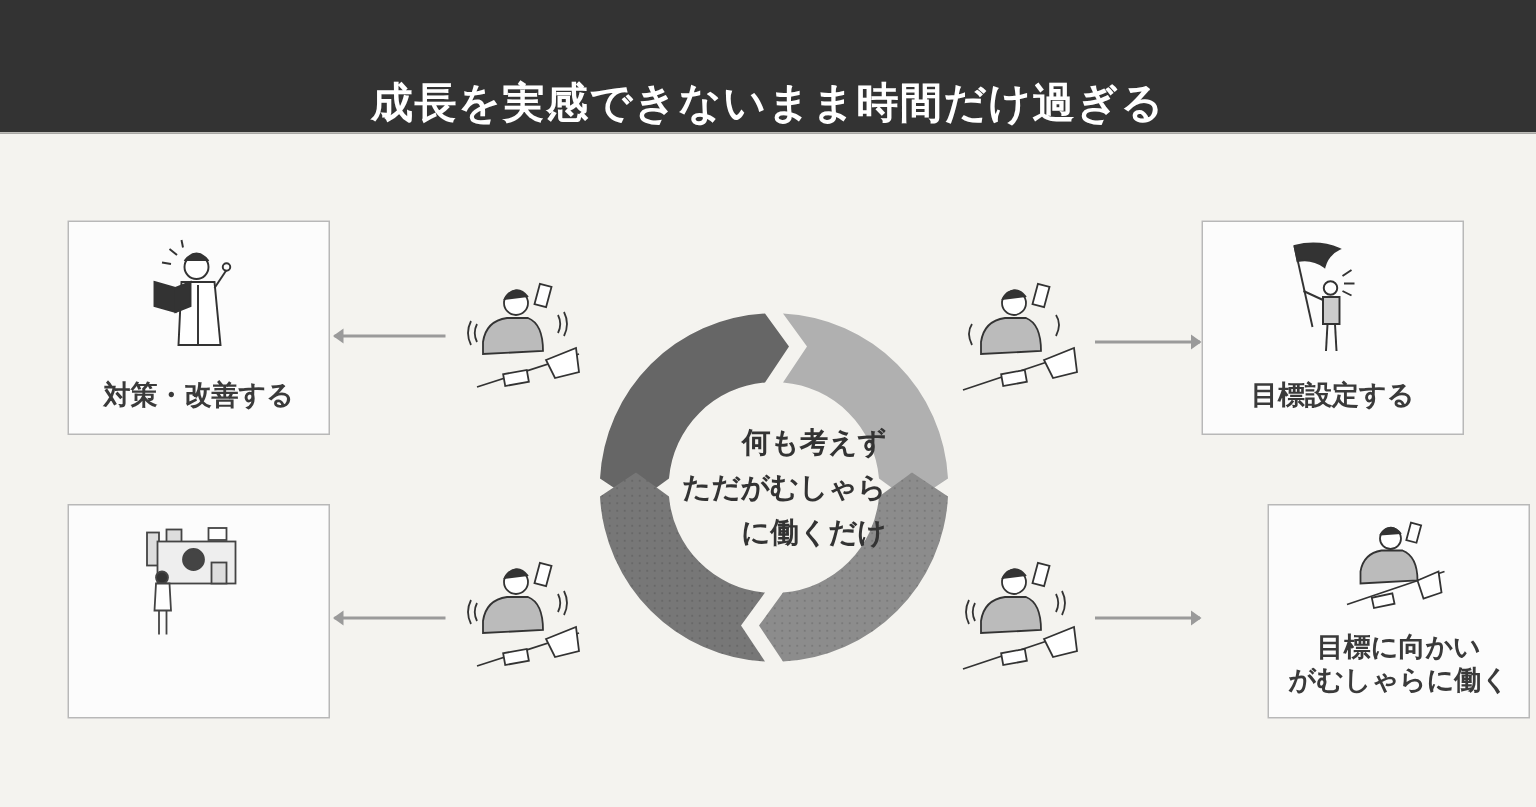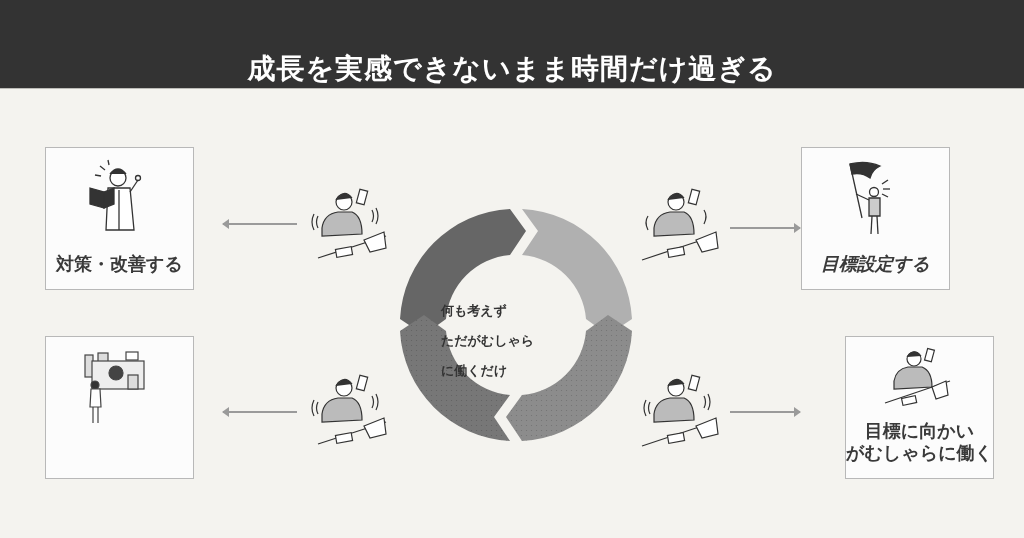--- a/index.html
+++ b/index.html
@@ -1,27 +1,27 @@
 <!DOCTYPE html>
 <html><head>
 <meta charset="utf-8">
 <style>
   html, body { margin:0; padding:0; }
   body { width:1024px; height:538px; background:#f4f3ef; font-family:"DejaVu Sans","Liberation Sans",sans-serif; position:relative; overflow:hidden; color:#333; }
   .header { position:absolute; left:0; top:0; width:1024px; height:88px; background:#333333; border-bottom:1px solid #bdbcb8; display:flex; align-items:flex-end; justify-content:center; }
   .header h1 { margin:0; color:#fff; font-size:28px; font-weight:bold; letter-spacing:1px; }
-  .box { position:absolute; width:149px; height:143px; background:#fcfcfc; border:1.5px solid #b8b8b8; box-sizing:border-box; }
+  .box { position:absolute; width:175px; height:143px; background:#fcfcfc; border:1.5px solid #b8b8b8; box-sizing:border-box; }
   .box .label { position:absolute; left:0; right:0; bottom:14px; text-align:center; font-size:18px; font-weight:bold; color:#3a3a3a; line-height:22px; white-space:pre-line; }
   .box .ill { position:absolute; left:50%; transform:translateX(-50%); top:10px; }
   .arrow { position:absolute; height:2px; background:#9a9a9a; }
   .arrow.left::before { content:""; position:absolute; left:-1px; top:-4px; border-right:7px solid #9a9a9a; border-top:5px solid transparent; border-bottom:5px solid transparent; }
   .arrow.right::after { content:""; position:absolute; right:-1px; top:-4px; border-left:7px solid #9a9a9a; border-top:5px solid transparent; border-bottom:5px solid transparent; }
   .worker { position:absolute; }
   .ring { position:absolute; left:394px; top:203px; }
-  .center-text { position:absolute; left:441px; top:296px; width:150px; text-align:left; font-size:13px; font-weight:bold; line-height:30px; color:#333; }
+  .center-text { position:absolute; left:441px; top:280px; width:150px; text-align:right; font-size:19px; font-weight:bold; line-height:30px; color:#333; }
 </style>
 </head>
 <body>
 
 <div class="header">
   <h1>成長を実感できないまま時間だけ過ぎる</h1>
 </div>
 
 <div class="box" style="left:45px; top:147px;">
   <svg class="ill" width="80" height="80" viewBox="0 0 80 80">
@@ -52,21 +52,21 @@
       <circle cx="36" cy="26" r="7" fill="#444"></circle>
       <rect x="48" y="28" width="10" height="14" fill="#ddd"></rect>
       <circle cx="15" cy="38" r="4" fill="#333"></circle>
       <path d="M11 42 L20 42 L21 60 L10 60 Z"></path>
       <line x1="13" y1="60" x2="13" y2="76"></line>
         <line x1="18" y1="60" x2="18" y2="76"></line>
     </g>
   </svg>
 </div>
 
-<div class="box" style="left:801px; top:147px;font-style:italic;">
+<div class="box" style="left:801px; top:147px;">
   <svg class="ill" width="80" height="80" viewBox="0 0 80 80">
     <g stroke="#333" stroke-width="1.3" fill="none">
       <line x1="14" y1="6" x2="26" y2="60"></line>
       <path d="M14 6 Q30 2 44 8 Q36 12 34 20 Q26 14 16 16 Z" fill="#333"></path>
       <circle cx="38" cy="34" r="4.5" fill="#fff"></circle>
       <path d="M33 40 L44 40 L44 58 L33 58 Z" fill="#ccc"></path>
       <line x1="33" y1="42" x2="20" y2="36"></line>
       <line x1="36" y1="58" x2="35" y2="76"></line>
         <line x1="41" y1="58" x2="42" y2="76"></line>
       <line x1="46" y1="26" x2="52" y2="22"></line>

